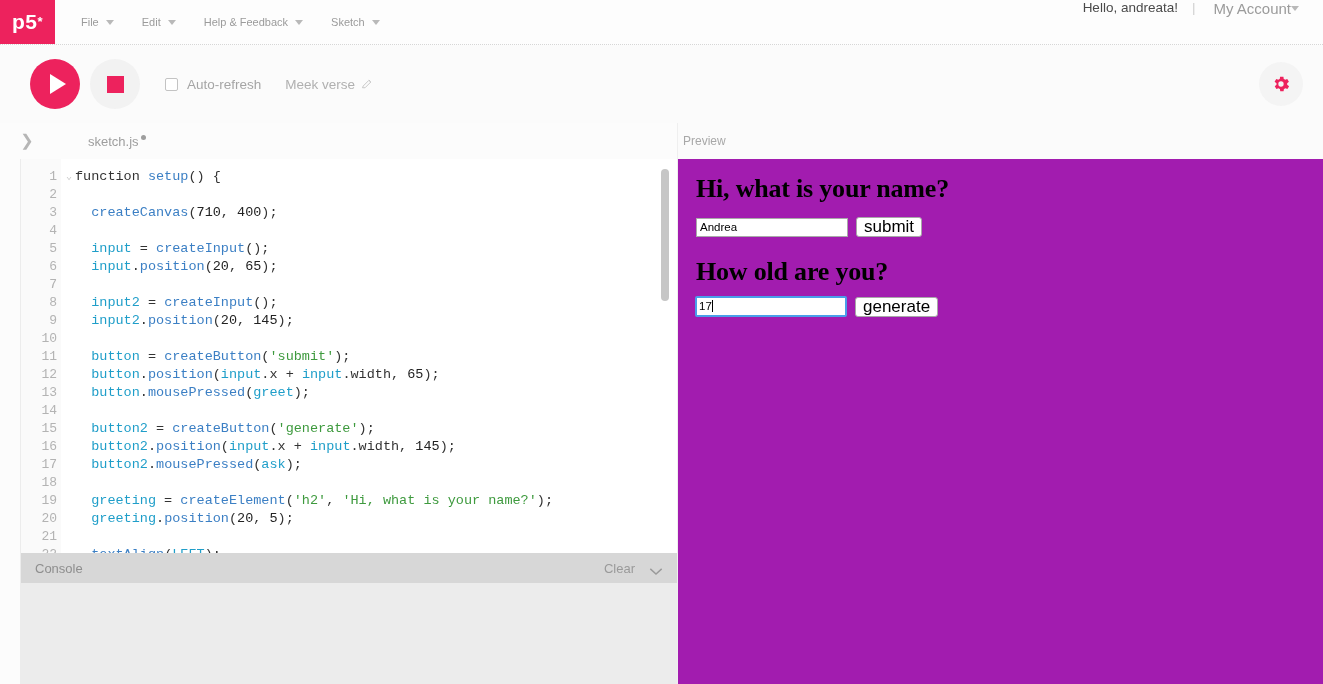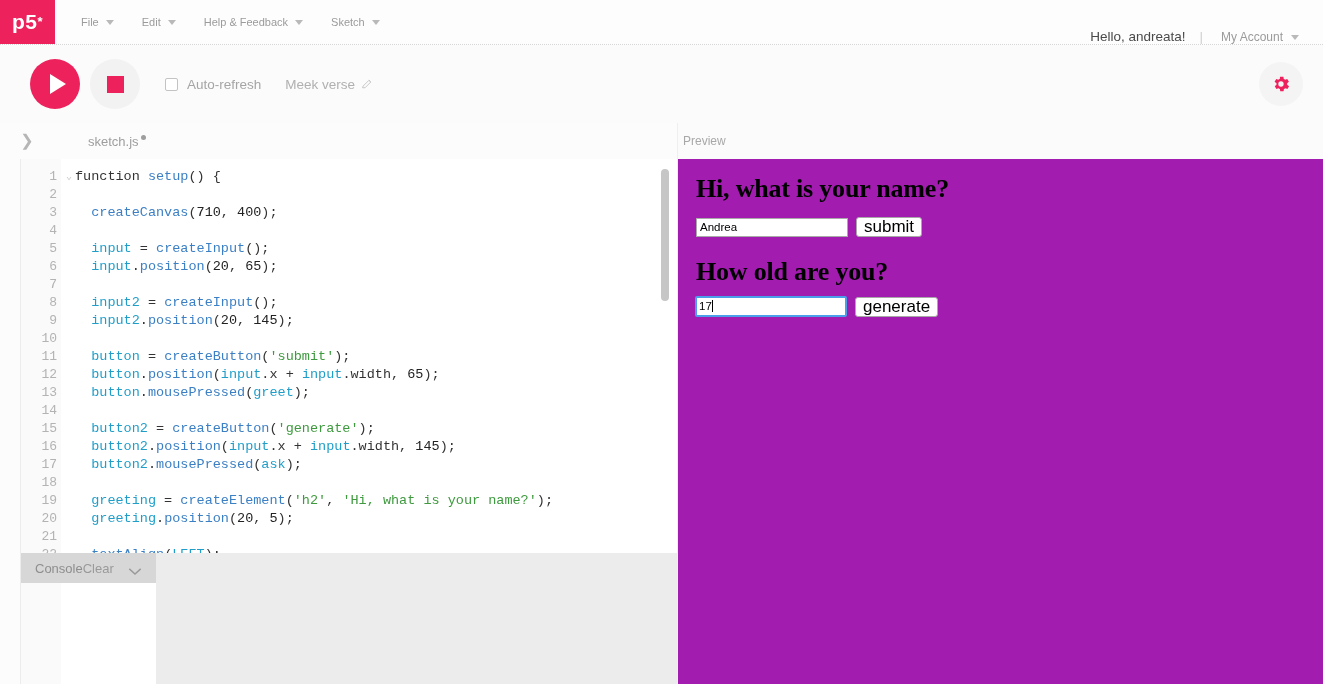--- a/index.html
+++ b/index.html
@@ -38,28 +38,28 @@
   }
   .caret {
     width: 0; height: 0;
     border-left: 4.5px solid transparent;
     border-right: 4.5px solid transparent;
     border-top: 5px solid #b9b9b9;
     display: inline-block;
   }
   .nav-right {
     margin-left: auto;
-    display: flex; align-items: flex-end;
+    display: flex; align-items: flex-start;
     padding-right: 18px; gap: 0;
   }
   .nav-hello { color: #4a4a4a; font-size: 13.5px; padding: 0 14px; }
   .nav-sep { color: #cfcfcf; font-size: 13.5px; }
   .nav-account {
-    display: flex; align-items: center; gap: 8px;
-    color: #9b9b9b; font-size: 12px; padding: 0 6px 0 18px;
+    display: flex; align-items: center; 
+    color: #9b9b9b; font-size: 15px; padding: 0 6px 0 18px;
     cursor: pointer;
   }
 
   
   .toolbar {
     position: relative;
     height: 78px;
     background: #fbfbfb;
     display: flex; align-items: center;
     padding-left: 30px;
@@ -201,21 +201,21 @@
     width: 8px; height: 132px;
     background: #c6c6c6;
     border-radius: 4px;
     cursor: pointer;
   }
 
   
   .console {
     position: absolute; left: 20px; right: 0; bottom: 0;
     height: 131px;
-    display: flex; flex-direction: row;
+    display: flex; flex-direction: column;
     border-left: 1px solid #ececec;
   }
   .console-head {
     height: 30px;
     background: #d7d7d7;
     display: flex; align-items: center;
     padding: 0 14px 0 14px;
     color: #8e8e8e; font-size: 13px;
   }
   .console-actions {

